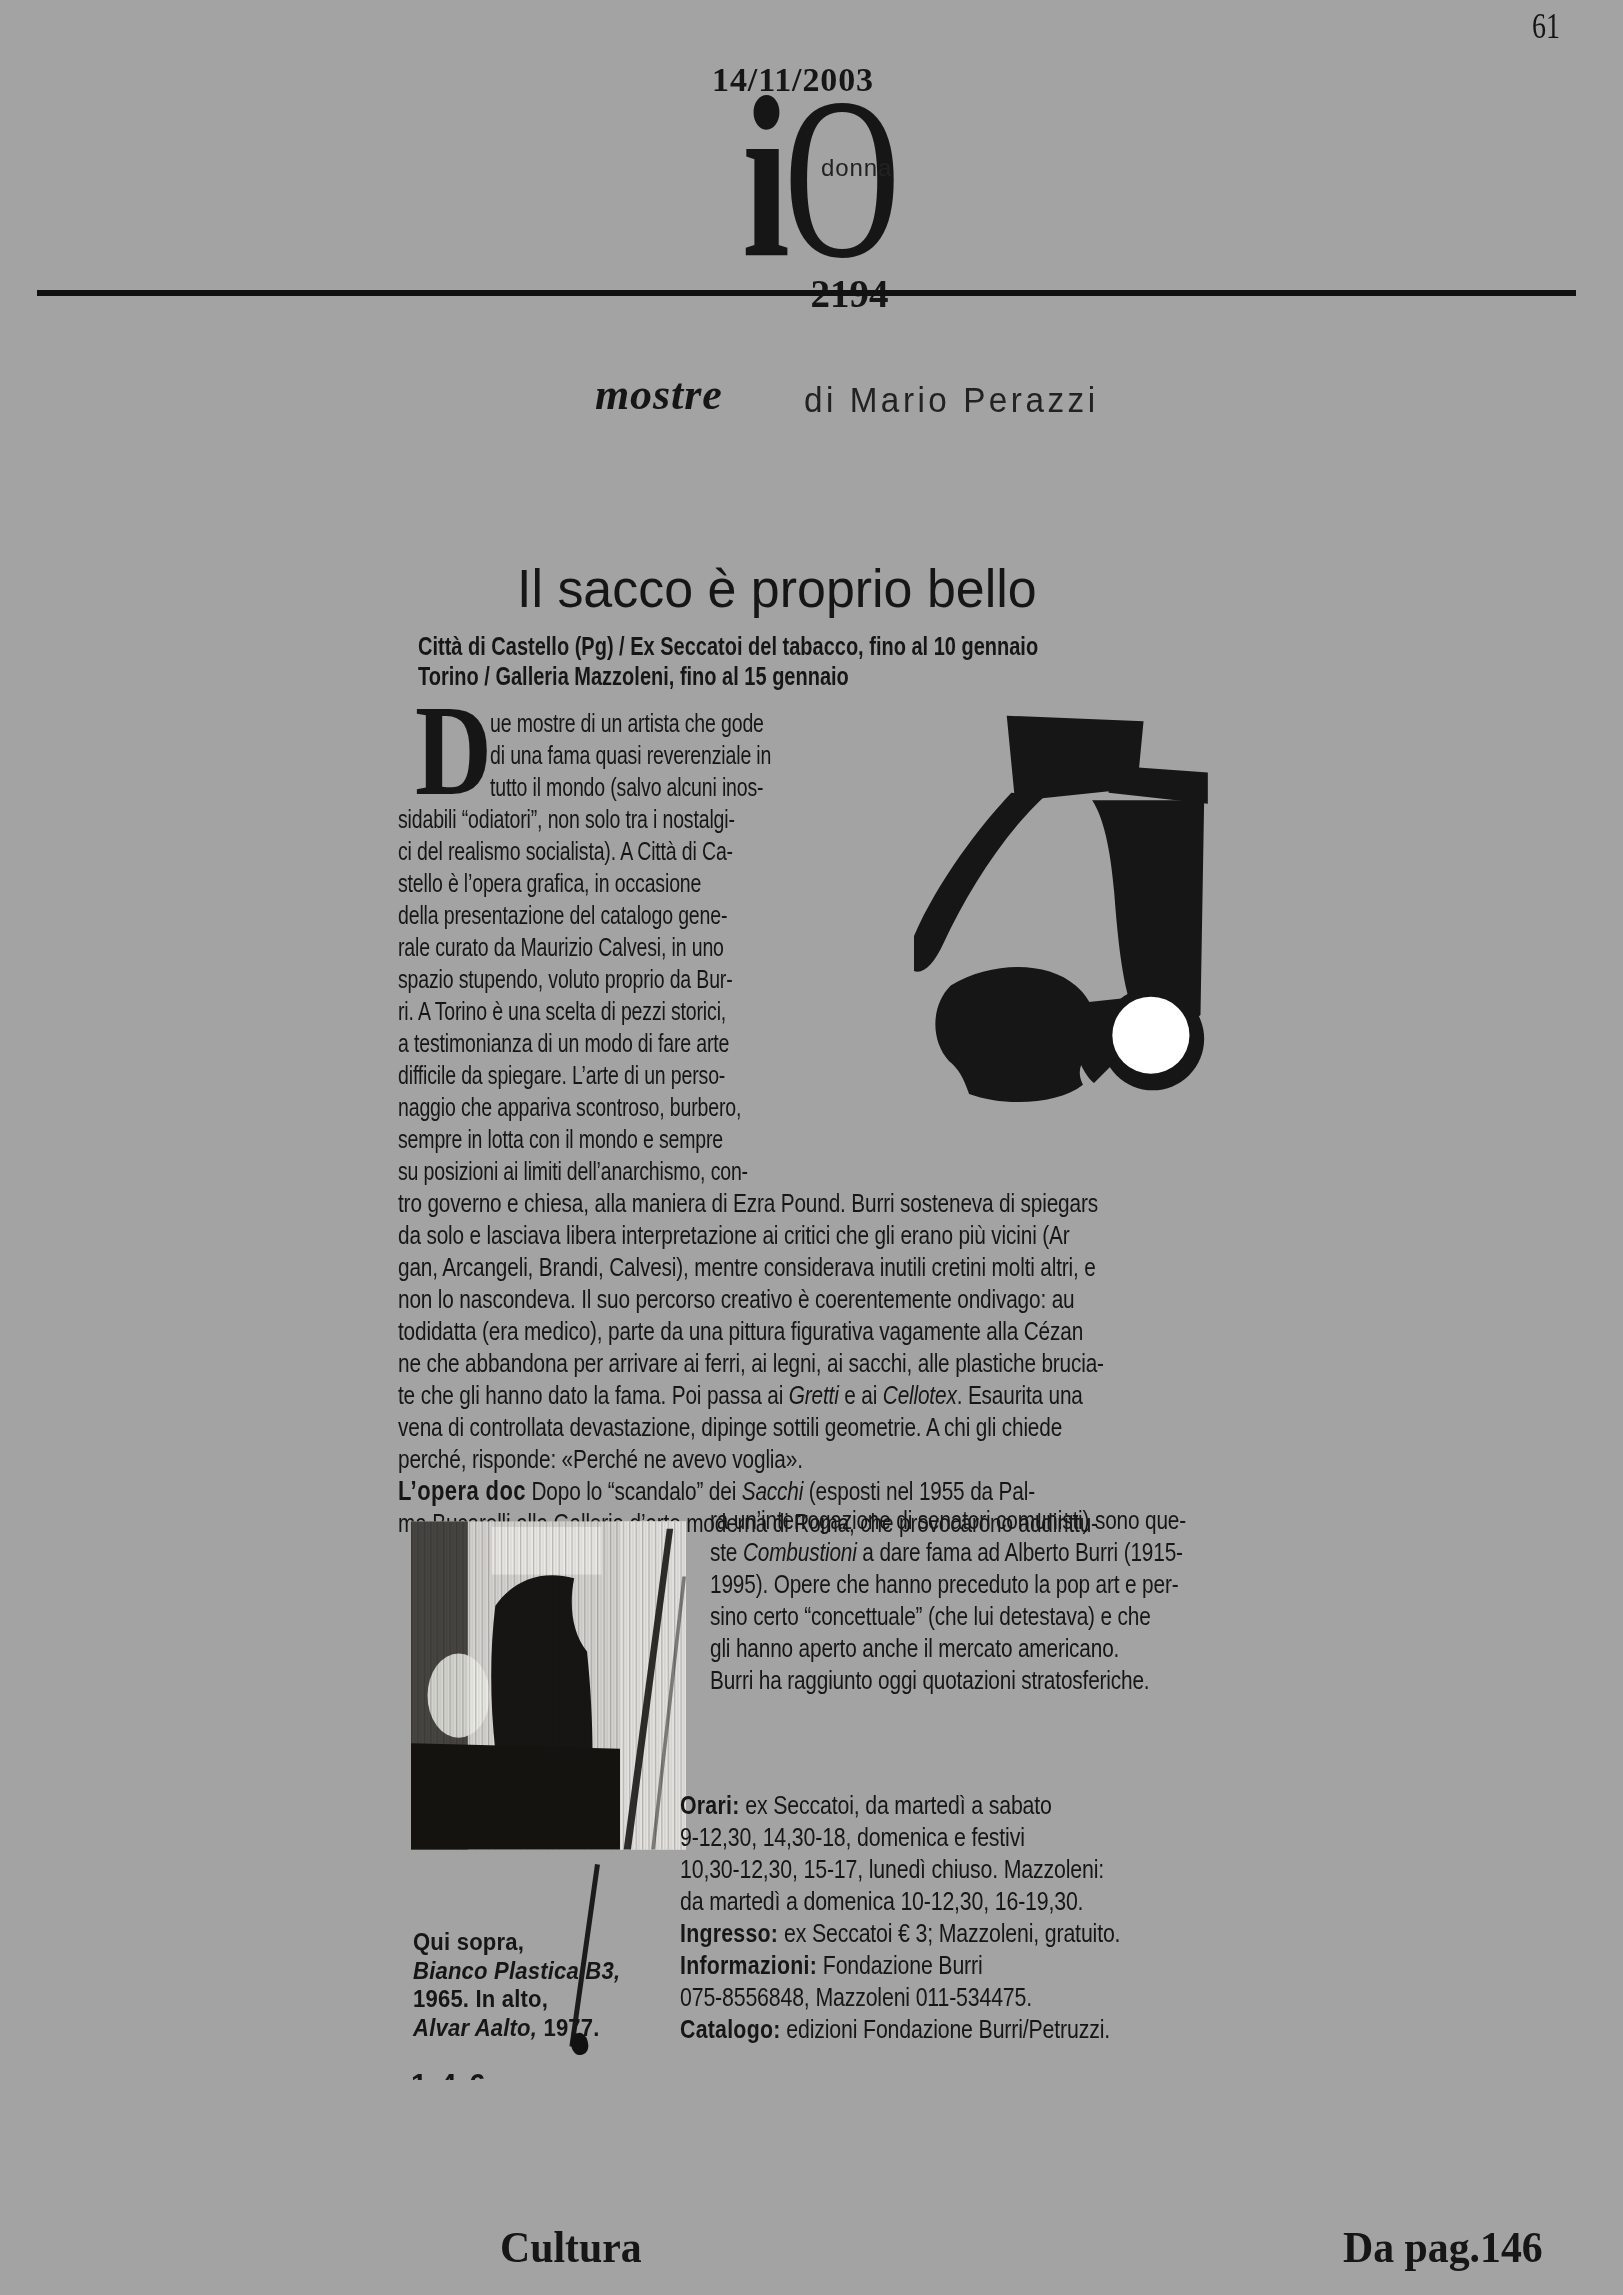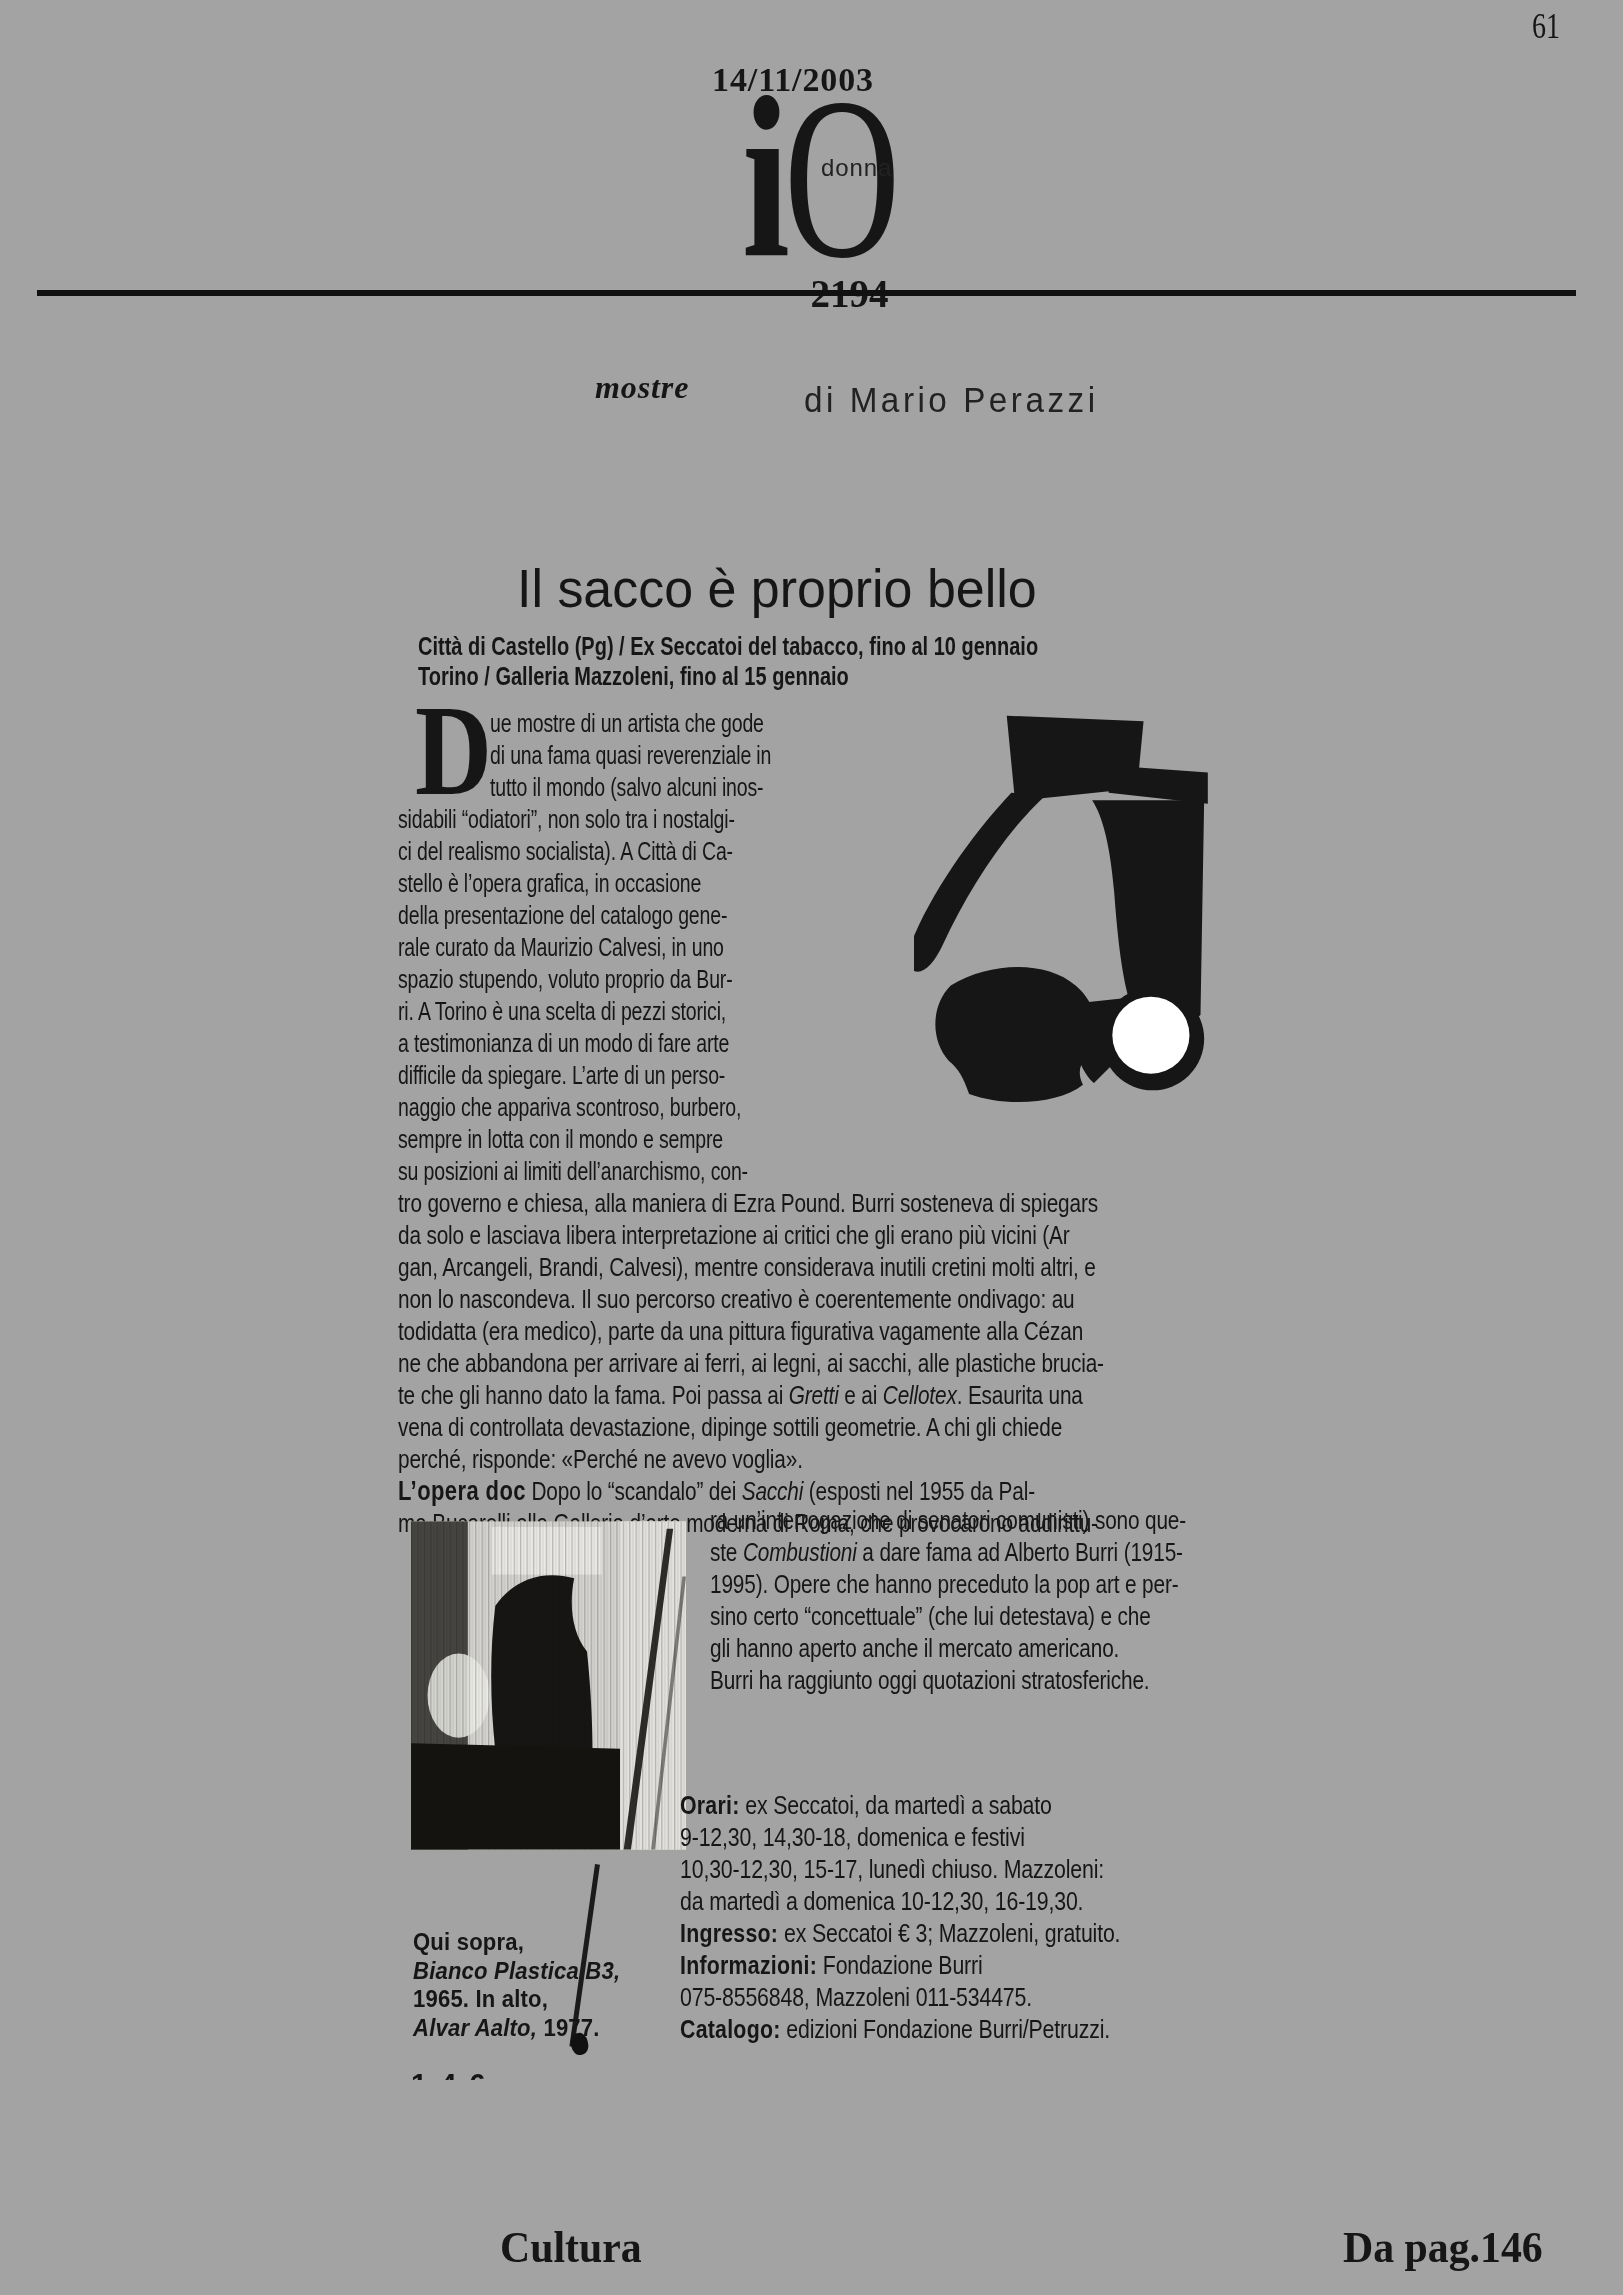--- a/index.html
+++ b/index.html
@@ -11,21 +11,21 @@
   
   .pagenum{left:1532px;top:7.3px;font-family:"Liberation Serif",serif;font-size:35px;transform:scaleX(.8);transform-origin:0 0;}
   .date{left:712px;top:61px;width:275px;text-align:left;font-family:"Liberation Serif",serif;font-weight:700;font-size:34px;letter-spacing:0.9px;}
   .logo{left:725px;top:64px;width:220px;height:193px;}
   .logo-i{position:absolute;left:16.5px;top:0;font-family:"Liberation Serif",serif;font-weight:700;font-size:230px;line-height:1;transform:scaleX(.75);transform-origin:0 0;}
   .logo-o{position:absolute;left:59px;top:0;font-family:"Liberation Serif",serif;font-size:230px;line-height:1;transform:scaleX(.7);transform-origin:0 0;}
   .logo-donna{position:absolute;left:96px;top:90px;font-size:24px;letter-spacing:0.9px;color:#222;}
   .issue{left:712px;top:237px;width:275px;text-align:center;font-family:"Liberation Serif",serif;font-weight:700;font-size:39px;margin-top:34px;}
   .rule{left:37px;top:290px;width:1539px;height:6.4px;background:#111;}
   
-  .kicker-label{left:595px;top:369px;font-family:"Liberation Serif",serif;font-weight:700;font-style:italic;font-size:32px;letter-spacing:0.9px;}
+  .kicker-label{left:595px;top:369px;font-family:"Liberation Serif",serif;font-weight:700;font-style:italic;font-size:44px;letter-spacing:0.9px;}
   .kicker-byline{left:804px;top:380px;font-size:35px;letter-spacing:3.7px;color:#222;transform:scaleX(.95);transform-origin:0 0;}
   
   .title{left:415px;top:498px;font-weight:700;font-size:66px;letter-spacing:0.9px;}
   .subtitle{left:517px;top:558px;font-size:53px;letter-spacing:0;transform:scaleX(.98);transform-origin:0 0;}
   .venue{left:418px;font-weight:700;font-size:25px;white-space:pre;transform:scaleX(.8);transform-origin:0 0;}
   
   .bodycol{left:398px;top:707px;width:1194px;}
   .bl{height:32px;line-height:32px;font-size:26px;white-space:pre;transform-origin:0 0;letter-spacing:-0.2px;}
   .sx75{transform:scaleX(.75);}
   .sx80{transform:scaleX(.80);}

